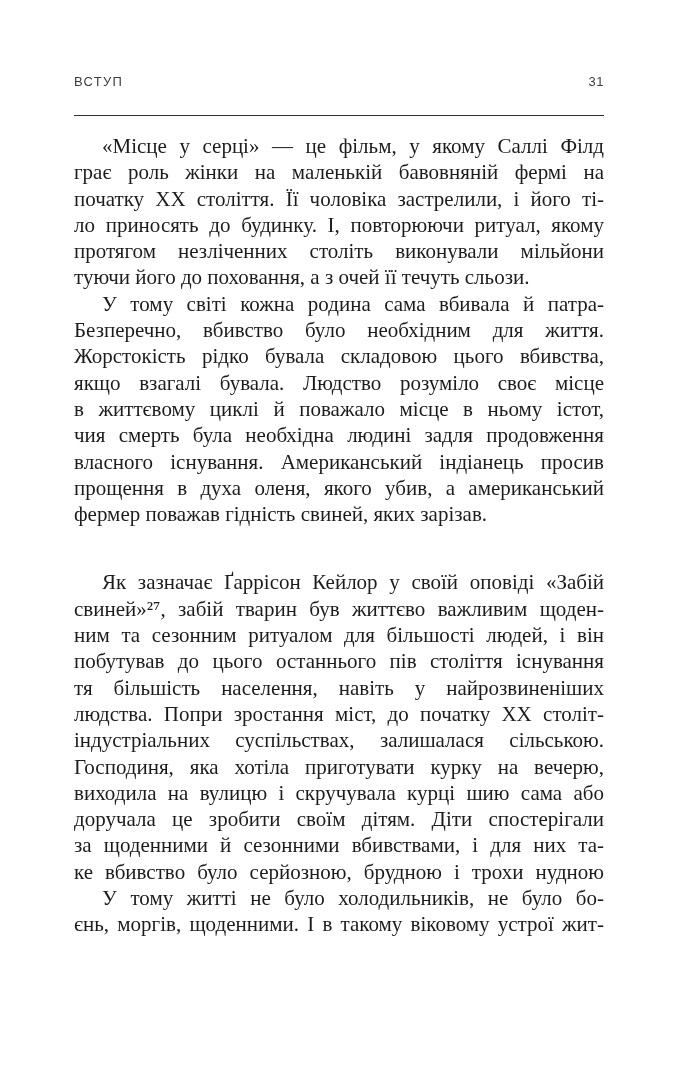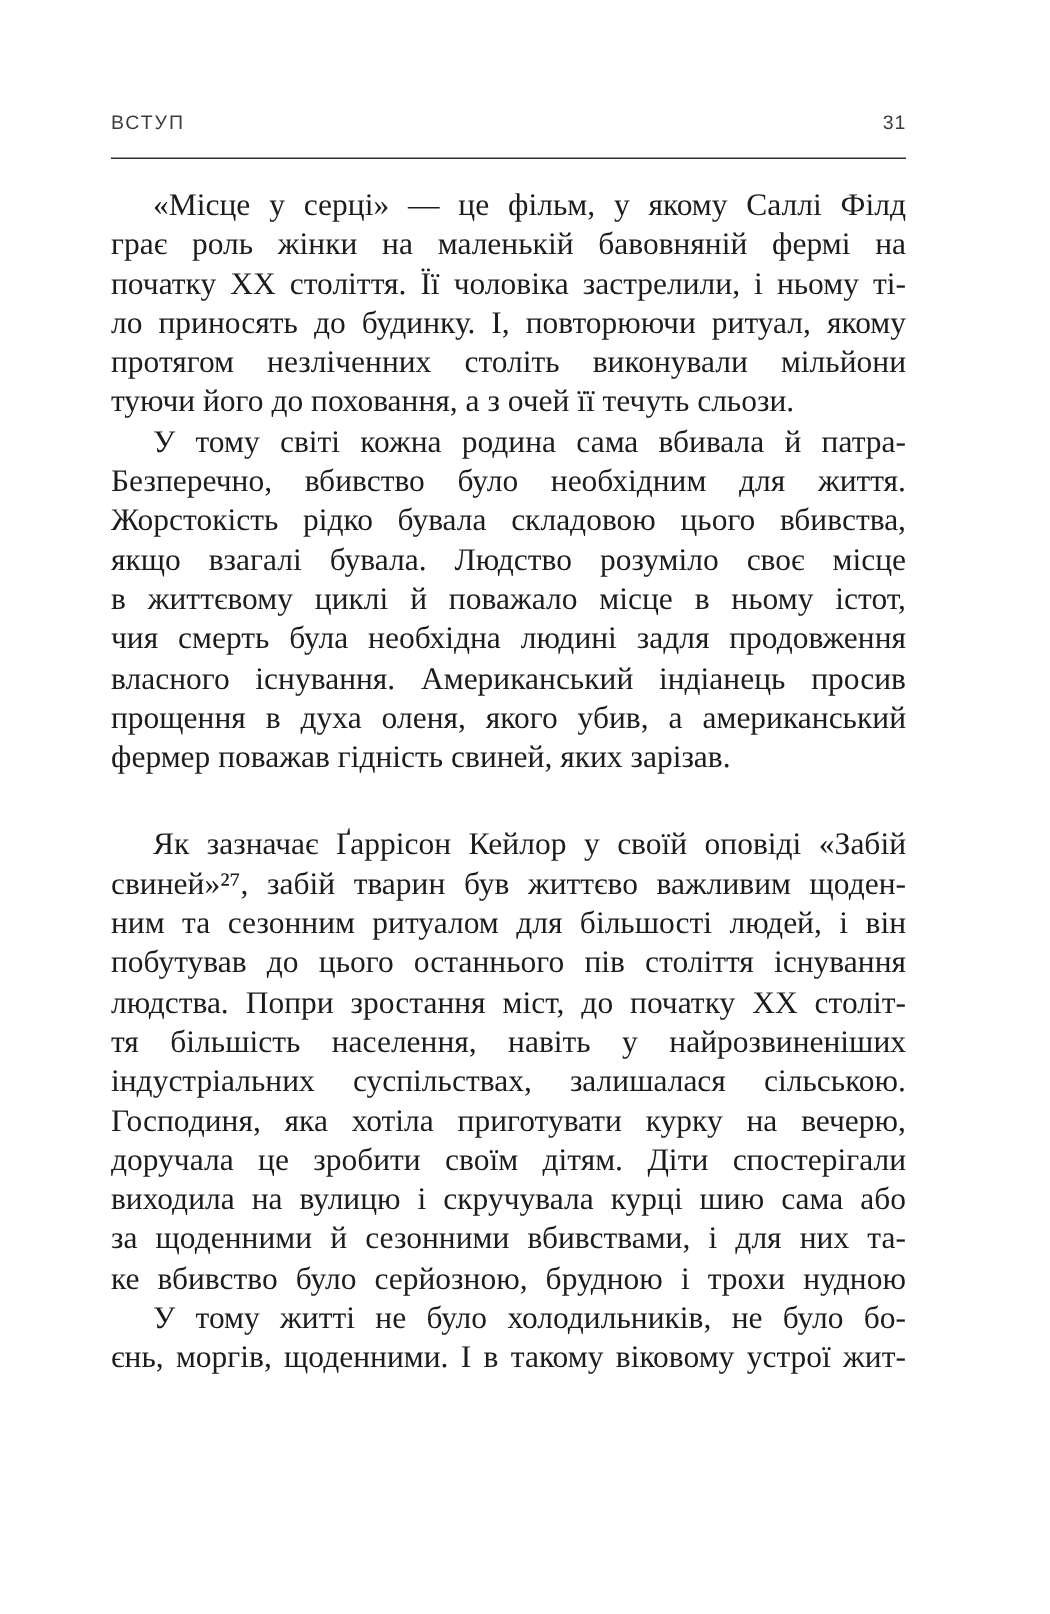--- a/index.html
+++ b/index.html
@@ -18,79 +18,79 @@
     margin-left: 74px;
   }
   .page-header {
     display: flex;
     justify-content: space-between;
     align-items: flex-end;
     font-family: "Liberation Sans", sans-serif;
     font-size: 13px;
     color: #3d3d3d;
     border-bottom: 1.5px solid #2f2f2f;
-    padding-bottom: 16px;
+    padding-bottom: 26px;
   }
   .running-title { letter-spacing: 1.3px; }
   .page-number  { letter-spacing: 0.5px; margin-left: 32px; }
   .body-text {
     margin-top: 17px;
     font-size: 21px;
     line-height: 26.3px;
     color: #1c1c1c;
   }
   .paragraph { margin: 0; }
-  .paragraph.section-gap { margin-top: 32px; }
+  .paragraph.section-gap { margin-top: 42px; }
   .line {
     text-align: justify;
     text-align-last: justify;
   }
   .line.para-end { text-align-last: left; }
   .line.indent { text-indent: 28px; }
 </style>
 </head>
 <body>
 
 <div class="page">
   <div class="content">
     <div class="page-header">
       <span class="running-title">ВСТУП</span>
       <span class="page-number">31</span>
     </div>
     <div class="body-text" id="body-text">
         <div class="paragraph">
           <div class="line indent">«Місце у серці» — це фільм, у якому Саллі Філд</div>
           <div class="line">грає роль жінки на маленькій бавовняній фермі на</div>
-          <div class="line">початку XX століття. Її чоловіка застрелили, і ньому ті-</div>
+          <div class="line">початку XX століття. Її чоловіка застрелили, і його ті-</div>
           <div class="line">ло приносять до будинку. І, повторюючи ритуал, якому</div>
           <div class="line">протягом незліченних століть виконували мільйони</div>
           <div class="line para-end">туючи його до поховання, а з очей її течуть сльози.</div>
         </div>
         <div class="paragraph">
           <div class="line indent">У тому світі кожна родина сама вбивала й патра-</div>
           <div class="line">Безперечно, вбивство було необхідним для життя.</div>
           <div class="line">Жорстокість рідко бувала складовою цього вбивства,</div>
           <div class="line">якщо взагалі бувала. Людство розуміло своє місце</div>
           <div class="line">в життєвому циклі й поважало місце в ньому істот,</div>
           <div class="line">чия смерть була необхідна людині задля продовження</div>
           <div class="line">власного існування. Американський індіанець просив</div>
           <div class="line">прощення в духа оленя, якого убив, а американський</div>
           <div class="line para-end">фермер поважав гідність свиней, яких зарізав.</div>
         </div>
         <div class="paragraph section-gap">
           <div class="line indent">Як зазначає Ґаррісон Кейлор у своїй оповіді «Забій</div>
           <div class="line">свиней»²⁷, забій тварин був життєво важливим щоден-</div>
           <div class="line">ним та сезонним ритуалом для більшості людей, і він</div>
           <div class="line">побутував до цього останнього пів століття існування</div>
+          <div class="line">тя більшість населення, навіть у найрозвиненіших</div>
           <div class="line">людства. Попри зростання міст, до початку XX століт-</div>
-          <div class="line">тя більшість населення, навіть у найрозвиненіших</div>
           <div class="line">індустріальних суспільствах, залишалася сільською.</div>
           <div class="line">Господиня, яка хотіла приготувати курку на вечерю,</div>
+          <div class="line">виходила на вулицю і скручувала курці шию сама або</div>
           <div class="line">доручала це зробити своїм дітям. Діти спостерігали</div>
-          <div class="line">виходила на вулицю і скручувала курці шию сама або</div>
           <div class="line">за щоденними й сезонними вбивствами, і для них та-</div>
           <div class="line">ке вбивство було серйозною, брудною і трохи нудною</div>
         </div>
         <div class="paragraph">
           <div class="line indent">У тому житті не було холодильників, не було бо-</div>
           <div class="line">єнь, моргів, щоденними. І в такому віковому устрої жит-</div>
         </div>
       </div>
   </div>
 </div>

